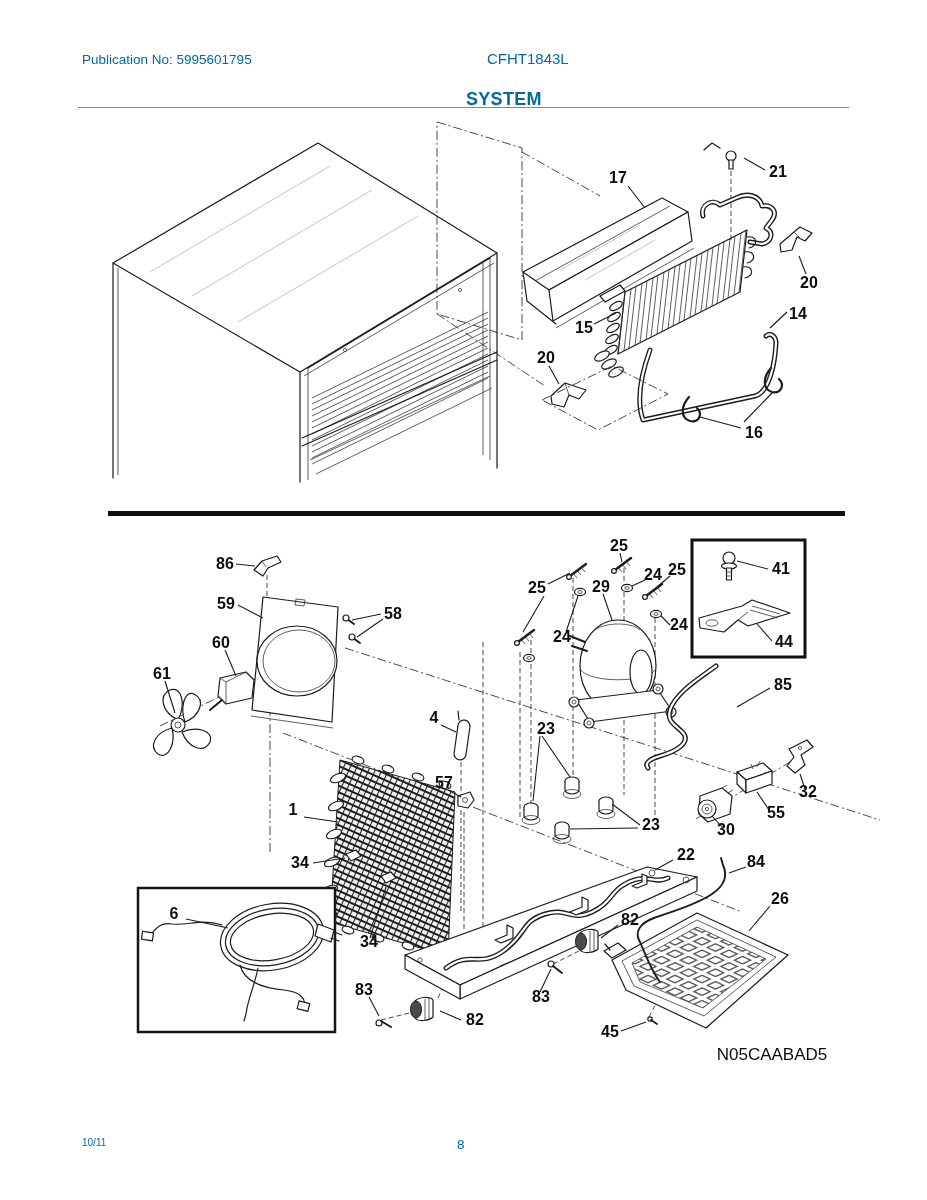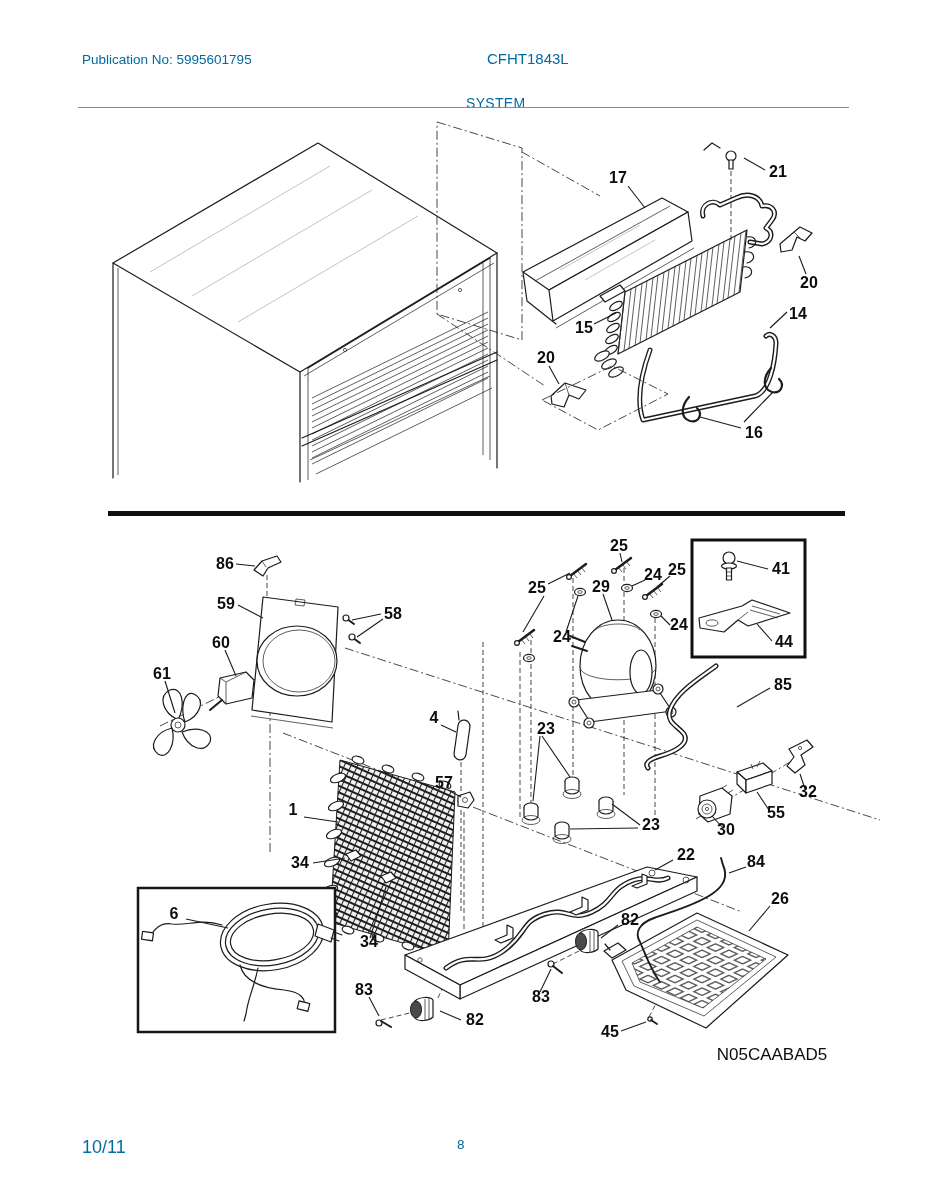--- a/index.html
+++ b/index.html
@@ -1,23 +1,23 @@
 <!DOCTYPE html>
 <html><head>
 <meta charset="utf-8">
 <style>
   html,body{margin:0;padding:0;background:#e8e8e8}
   .page{position:relative;width:927px;height:1200px;margin:0 auto;background:#ffffff;
         font-family:"Liberation Sans",sans-serif;color:#0369a1;overflow:hidden}
   .hdr-pub{position:absolute;left:82px;top:52px;font-size:13.5px}
   .hdr-model{position:absolute;left:487px;top:50px;font-size:15px}
-  .hdr-title{position:absolute;left:466px;top:95px;font-size:14px;font-weight:normal;letter-spacing:.3px}
+  .hdr-title{position:absolute;left:466px;top:89px;font-size:18px;font-weight:bold;letter-spacing:.3px}
   .rule-top{position:absolute;left:78px;top:107px;width:771px;height:1px;background:#8a8a8a}
   .rule-mid{position:absolute;left:108px;top:511px;width:737px;height:5px;background:#101010}
-  .ftr-date{position:absolute;left:82px;top:1137px;font-size:18px}
+  .ftr-date{position:absolute;left:82px;top:1137px;font-size:10px}
   .ftr-page{position:absolute;left:457px;top:1137px;font-size:13.5px}
   svg{position:absolute;left:0}
   svg.top{top:100px}
   svg.bot{top:520px}
   .ln{fill:none;stroke:#1c1c1c;stroke-width:1.2;stroke-linejoin:round;stroke-linecap:round}
   .thin{fill:none;stroke:#2a2a2a;stroke-width:.75;stroke-linejoin:round}
   .w{fill:#fff;stroke:#1c1c1c;stroke-width:1.2;stroke-linejoin:round}
   .dsh{fill:none;stroke:#333;stroke-width:.9;stroke-dasharray:5 3}
   .phm{fill:none;stroke:#333;stroke-width:.9;stroke-dasharray:9 3 2 3}
   .ldr{fill:none;stroke:#1c1c1c;stroke-width:1.1}

